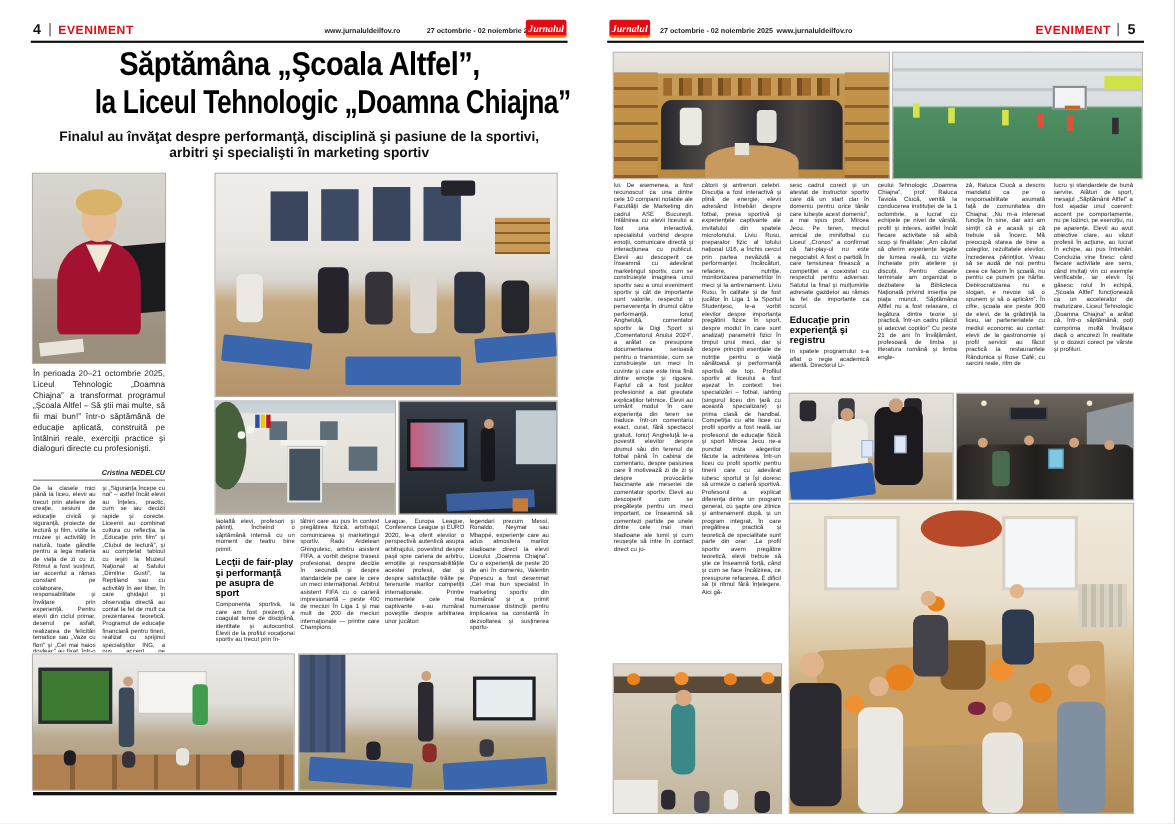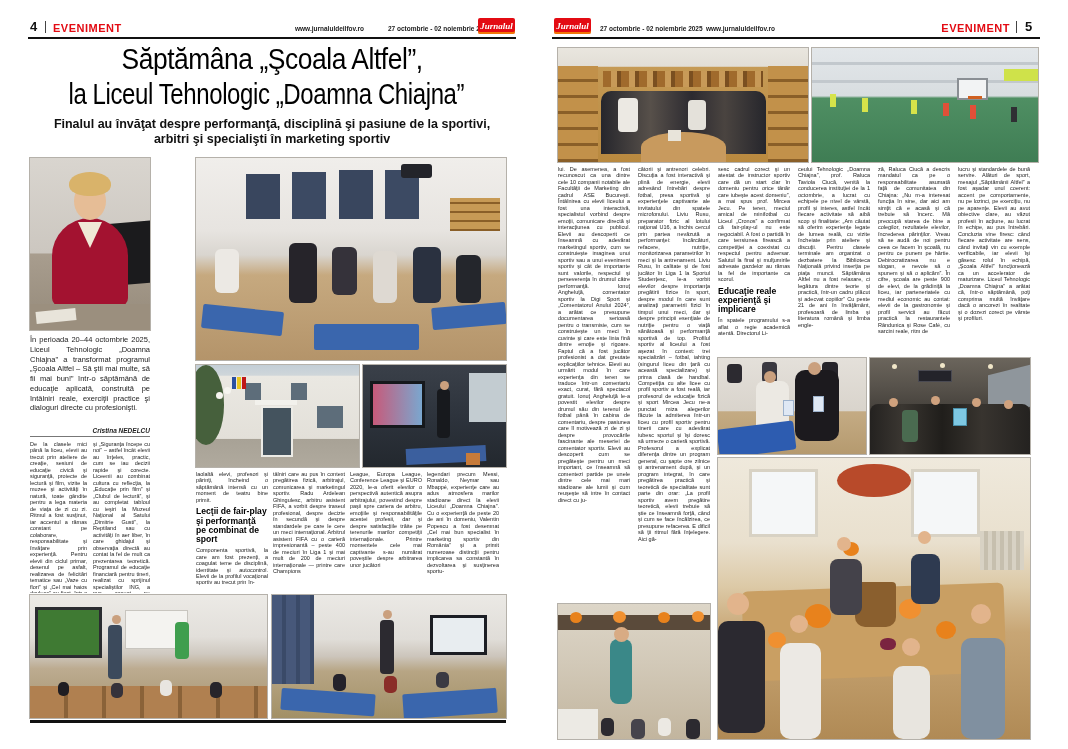--- a/index.html
+++ b/index.html
@@ -10,21 +10,21 @@
   
   .pgnum{font-size:13px;font-weight:bold;color:#111;}
   .section{font-size:11px;font-weight:700;color:#e30b13;letter-spacing:.5px;}
   .hmeta{font-size:6.5px;font-weight:bold;color:#222;}
   .vsep{width:1px;background:#444;}
   .rule{background:#111;}
   .logo{background:#e30b13;color:#fff;font-family:"Liberation Serif",serif;
     font-style:italic;font-weight:bold;font-size:9px;text-align:center;
     border-radius:2px;box-shadow:inset 0 -2px 0 rgba(255,210,0,.55);}
   
-  .hl{width:488px;text-align:center;white-space:nowrap;font-weight:400;color:#000;
+  .hl{width:488px;text-align:center;white-space:nowrap;font-weight:700;color:#000;
     font-size:30px;letter-spacing:-.5px;}
   .hl>span{display:inline-block;transform-origin:50% 50%;}
   .deck{text-align:center;font-weight:bold;font-size:12.5px;line-height:1.18;color:#111;}
   
   .intro{font-size:7.5px;line-height:1.3;text-align:justify;color:#222;}
   .byline{font-size:6.5px;font-weight:bold;font-style:italic;text-align:right;
     color:#222;border-bottom:.5px solid #777;padding-bottom:2px;}
   .t{font-size:5.5px;line-height:1.18;text-align:justify;overflow:hidden;
     color:#222;word-spacing:.2px;}
   .sh{font-size:8.6px;font-weight:bold;line-height:1.08;margin:4px 0 2.5px;
@@ -39,34 +39,34 @@
 
   <div class="abs pgnum" style="left:30px;top:19px;">4</div>
   <div class="abs vsep" style="left:45px;top:21px;height:12px;"></div>
   <div class="abs section" style="left:53px;top:22px;">EVENIMENT</div>
   <div class="abs hmeta" style="left:295px;top:25px;">www.jurnaluldeilfov.ro</div>
   <div class="abs hmeta" style="left:388px;top:25px;">27 octombrie - 02 noiembrie 2025</div>
   <div class="abs logo" style="left:478px;top:18px;width:37px;height:16px;line-height:16px;">Jurnalul</div>
   <div class="abs rule" style="left:28px;top:37px;width:488px;height:1.5px;"></div>
 
   <div class="abs hl" style="left:28px;top:42px;"><span style="transform:scaleX(.88);">Săptămâna „Şcoala Altfel”,</span></div>
-  <div class="abs hl" style="left:19px;top:77px;"><span style="transform:scaleX(.80);">la Liceul Tehnologic „Doamna Chiajna”</span></div>
+  <div class="abs hl" style="left:32px;top:77px;"><span style="transform:scaleX(.80);">la Liceul Tehnologic „Doamna Chiajna”</span></div>
   <div class="abs deck" style="left:48px;top:117px;width:448px;">Finalul au învăţat despre performanţă, disciplină şi pasiune de la sportivi, arbitri şi specialişti în marketing sportiv</div>
 
   <div class="ph" style="left:30px;top:158px;width:120px;height:172px;background:linear-gradient(180deg,#d9d5cf 0%,#ccc7c0 55%,#a89d8e 56%,#958a7a 100%);">
     <div class="s" style="right:-8px;top:64px;width:50px;height:62px;background:#1b1b1d;transform:rotate(-5deg);"></div>
     <div class="s" style="left:22px;top:60px;width:76px;height:88px;background:#a31230;border-radius:38px 38px 8px 8px;"></div>
     <div class="s" style="left:48px;top:64px;width:24px;height:26px;background:#f0e8d6;clip-path:polygon(0 0,100% 0,50% 100%);"></div>
     <div class="s" style="left:44px;top:24px;width:32px;height:38px;background:#e6bd96;border-radius:50%;"></div>
     <div class="s" style="left:39px;top:14px;width:42px;height:24px;background:#d9b36a;border-radius:50% 50% 45% 45%;"></div>
     <div class="s" style="left:0;bottom:0;width:100%;height:26px;background:#9b8f7e;"></div>
     <div class="s" style="left:6px;bottom:8px;width:40px;height:12px;background:#e8e4da;transform:rotate(-6deg);"></div>
   </div>
 
-  <div class="abs intro" style="left:30px;top:335px;width:120px;height:90px;">În perioada 20–44 octombrie 2025, Liceul Tehnologic „Doamna Chiajna” a transformat programul „Şcoala Altfel – Să ştii mai multe, să fii mai bun!” într-o săptămână de educaţie aplicată, construită pe întâlniri reale, exerciţii practice şi dialoguri directe cu profesionişti.</div>
+  <div class="abs intro" style="left:30px;top:335px;width:120px;height:90px;">În perioada 20–21 octombrie 2025, Liceul Tehnologic „Doamna Chiajna” a transformat programul „Şcoala Altfel – Să ştii mai multe, să fii mai bun!” într-o săptămână de educaţie aplicată, construită pe întâlniri reale, exerciţii practice şi dialoguri directe cu profesionişti.</div>
   <div class="abs byline" style="left:30px;top:427px;width:120px;">Cristina NEDELCU</div>
   <div class="abs t" style="left:30px;top:441px;width:57px;height:152px;">De la clasele mici până la liceu, elevii au trecut prin ateliere de creaţie, sesiuni de educaţie civică şi siguranţă, proiecte de lectură şi film, vizite la muzee şi activităţi în natură, toate gândite pentru a lega materia de viaţa de zi cu zi. Ritmul a fost susţinut, iar accentul a rămas constant pe colaborare, responsabilitate şi învăţare prin experienţă. Pentru elevii din ciclul primar, desenul pe asfalt, realizarea de felicitări tematice sau „Vaze cu flori” şi „Cel mai haios dovleac” au fixat, într-o formă accesibilă, ideea că expresia artistică vine la pachet cu răbdare şi atenţie la detaliu. Gimnaziul a lucrat cu echipele Poliţiei şi ISU pe scenarii concrete – „Ce fac în situaţii de urgenţă?”</div>
   <div class="abs t" style="left:93px;top:441px;width:57px;height:152px;">şi „Siguranţa începe cu noi” – astfel încât elevii au înţeles, practic, cum se iau decizii rapide şi corecte. Liceenii au combinat cultura cu reflecţia, la „Educaţie prin film” şi „Clubul de lectură”, şi au completat tabloul cu ieşiri la Muzeul Naţional al Satului „Dimitrie Gusti”, la Reptiland sau cu activităţi în aer liber, în care ghidajul şi observaţia directă au contat la fel de mult ca prezentarea teoretică. Programul de educaţie financiară pentru tineri, realizat cu sprijinul specialiştilor ING, a pus accent pe bugetare, responsabilitate şi alegeri informate, într-un registru adaptat vârstei. Finalul, cu spectacolul „Aventurile Pălăriei Fermecate” la Palatul Copiilor, a strâns</div>
 
   <div class="ph" style="left:196px;top:158px;width:310px;height:202px;background:linear-gradient(180deg,#f0eeeb 0%,#e7e4e0 36%,#d9d5cf 48%,#c6a97f 58%,#b4946a 100%);">
     <div class="s" style="left:16%;top:8%;width:11%;height:22%;background:#39465e;"></div>
     <div class="s" style="left:31%;top:7%;width:11%;height:23%;background:#3c4a63;"></div>
     <div class="s" style="left:46%;top:6%;width:11%;height:24%;background:#39465e;"></div>
     <div class="s" style="left:61%;top:6%;width:11%;height:24%;background:#3c4a63;"></div>
     <div class="s" style="right:2%;top:20%;width:16%;height:16%;background:repeating-linear-gradient(0deg,#8a5f28 0 2px,#c79a55 2px 9px);"></div>
@@ -100,21 +100,21 @@
     <div class="s" style="right:0;top:8%;width:26%;height:48%;background:#c3ccd1;"></div>
     <div class="s" style="left:5%;top:16%;width:34%;height:40%;background:linear-gradient(90deg,#c75a7a,#7aa7cf);border:3px solid #15181c;"></div>
     <div class="s" style="left:52%;top:24%;width:9%;height:48%;background:#17191d;border-radius:4px;"></div>
     <div class="s" style="left:54%;top:16%;width:9px;height:9px;background:#caa07e;border-radius:50%;"></div>
     <div class="s" style="left:30%;bottom:4%;width:56%;height:16%;background:#3b5f9e;transform:rotate(-3deg);"></div>
     <div class="s" style="left:72%;bottom:2%;width:10%;height:12%;background:#c77b3a;"></div>
   </div>
 
   <div class="abs" style="left:196px;top:471px;width:72px;height:121px;overflow:hidden;">
     <div class="t">laolaltă elevi, profesori şi părinţi, încheind o săptămână intensă cu un moment de teatru bine primit.</div>
-    <div class="sh">Lecţii de fair-play şi performanţă pe combinat de sport</div>
+    <div class="sh">Lecţii de fair-play şi performanţă pe asupra de sport</div>
     <div class="t">Componenta sportivă, la care am fost prezenţi, a coagulat teme de disciplină, identitate şi autocontrol. Elevii de la profilul vocaţional sportiv au trecut prin în-</div>
   </div>
   <div class="abs t" style="left:273px;top:471px;width:72px;height:121px;">tâlniri care au pus în context pregătirea fizică, arbitrajul, comunicarea şi marketingul sportiv. Radu Ardelean Ghingulesc, arbitru asistent FIFA, a vorbit despre traseul profesional, despre decizie în secundă şi despre standardele pe care le cere un meci internaţional. Arbitrul asistent FIFA cu o carieră impresionantă – peste 400 de meciuri în Liga 1 şi mai mult de 200 de meciuri internaţionale — printre care Champions</div>
   <div class="abs t" style="left:350px;top:471px;width:72px;height:121px;">League, Europa League, Conference League şi EURO 2020, le-a oferit elevilor o perspectivă autentică asupra arbitrajului, povestind despre paşii spre cariera de arbitru, emoţiile şi responsabilităţile acestei profesii, dar şi despre satisfacţiile trăite pe terenurile marilor competiţii internaţionale. Printre momentele cele mai captivante s-au numărat poveştile despre arbitrarea unor jucători</div>
   <div class="abs t" style="left:427px;top:471px;width:72px;height:121px;">legendari precum Messi, Ronaldo, Neymar sau Mbappé, experienţe care au adus atmosfera marilor stadioane direct la elevii Liceului „Doamna Chiajna”. Cu o experienţă de peste 20 de ani în domeniu, Valentin Popescu a fost desemnat „Cel mai bun specialist în marketing sportiv din România” şi a primit numeroase distincţii pentru implicarea sa constantă în dezvoltarea şi susţinerea sportu-</div>
 
   <div class="ph" style="left:30px;top:595px;width:237px;height:123px;background:linear-gradient(180deg,#eceae6 0%,#e2dfda 34%,#cfc9c0 48%,#bcab90 60%,#a6946d 100%);">
     <div class="s" style="left:2%;top:10%;width:26%;height:36%;background:#3f7a33;border:3px solid #2a2c30;"></div>
     <div class="s" style="left:40%;top:12%;width:26%;height:30%;background:#f4f3f0;border:1px solid #c8c5bf;"></div>
     <div class="s" style="left:33%;top:24%;width:6%;height:44%;background:#3c4a5c;border-radius:4px;"></div>
@@ -170,21 +170,21 @@
     <div class="s" style="left:44%;top:46%;width:6px;height:14px;background:#d6e34a;"></div>
     <div class="s" style="left:58%;top:48%;width:6px;height:13px;background:#e05038;"></div>
     <div class="s" style="left:70%;top:50%;width:6px;height:14px;background:#e05038;"></div>
     <div class="s" style="left:88%;top:52%;width:6px;height:15px;background:#2f2f33;"></div>
   </div>
 
   <div class="abs t" style="left:558px;top:166px;width:72px;height:432px;">lui. De asemenea, a fost recunoscut ca una dintre cele 10 companii notabile ale Facultăţii de Marketing din cadrul ASE Bucureşti. Întâlnirea cu elevii liceului a fost una interactivă, specialistul vorbind despre emoţii, comunicare directă şi interacţiunea cu publicul. Elevii au descoperit ce înseamnă cu adevărat marketingul sportiv, cum se construieşte imaginea unui sportiv sau a unui eveniment sportiv şi cât de importante sunt valorile, respectul şi perseverenţa în drumul către performanţă. Ionuţ Angheluţă, comentator sportiv la Digi Sport şi „Comentatorul Anului 2024”, a arătat ce presupune documentarea serioasă pentru o transmisie, cum se construieşte un meci în cuvinte şi care este linia fină dintre emoţie şi rigoare. Faptul că a fost jucător profesionist a dat greutate explicaţiilor tehnice. Elevii au urmărit modul în care experienţa din teren se traduce într-un comentariu exact, curat, fără spectacol gratuit. Ionuţ Angheluţă le-a povestit elevilor despre drumul său din terenul de fotbal până în cabina de comentariu, despre pasiunea care îl motivează zi de zi şi despre provocările fascinante ale meseriei de comentator sportiv. Elevii au descoperit cum se pregăteşte pentru un meci important, ce înseamnă să comentezi partide pe unele dintre cele mai mari stadioane ale lumii şi cum reuşeşte să intre în contact direct cu ju-</div>
   <div class="abs t" style="left:638px;top:166px;width:72px;height:432px;">cătorii şi antrenori celebri. Discuţia a fost interactivă şi plină de energie, elevii adresând întrebări despre fotbal, presa sportivă şi experienţele captivante ale invitatului din spatele microfonului. Liviu Rusu, preparator fizic al lotului naţional U16, a închis cercul prin partea nevăzută a performanţei: încărcături, refacere, nutriţie, monitorizarea parametrilor în meci şi la antrenament. Liviu Rusu, în calitate şi de fost jucător în Liga 1 la Sportul Studenţesc, le-a vorbit elevilor despre importanţa pregătirii fizice în sport, despre modul în care sunt analizaţi parametrii fizici în timpul unui meci, dar şi despre principii esenţiale de nutriţie pentru o viaţă sănătoasă şi performanţă sportivă de top. Profilul sportiv al liceului a fost aşezat în context: trei specializări – fotbal, iahting (singurul liceu din ţară cu această specializare) şi prima clasă de handbal. Competiţia cu alte licee cu profil sportiv a fost reală, iar profesorul de educaţie fizică şi sport Mircea Jecu ne-a punctat miza alegerilor făcute la admiterea într-un liceu cu profil sportiv pentru tinerii care cu adevărat iubesc sportul şi îşi doresc să urmeze o carieră sportivă. Profesorul a explicat diferenţa dintre un program general, cu şapte ore zilnice şi antrenament după, şi un program integrat, în care pregătirea practică şi teoretică de specialitate sunt parte din orar: „La profil sportiv avem pregătire teoretică, elevii trebuie să ştie ce înseamnă forţă, când şi cum se face încălzirea, ce presupune refacerea. E dificil să ţii ritmul fără înţelegere. Aici gă-</div>
   <div class="abs" style="left:718px;top:166px;width:72px;height:188px;overflow:hidden;">
     <div class="t">sesc cadrul corect şi un atestat de instructor sportiv care dă un start clar în domeniu pentru orice tânăr care iubeşte acest domeniu”, a mai spus prof. Mircea Jecu. Pe teren, meciul amical de minifotbal cu Liceul „Cronos” a confirmat că fair-play-ul nu este negociabil. A fost o partidă în care tensiunea firească a competiţiei a coexistat cu respectul pentru adversar. Salutul la final şi mulţumirile adresate gazdelor au rămas la fel de importante ca scorul.</div>
-    <div class="sh">Educaţie reale experienţă şi implicare</div>
+    <div class="sh">Educaţie prin experienţă şi registru</div>
     <div class="t">În spatele programului s-a aflat o regie academică atentă. Directorul Li-</div>
   </div>
   <div class="abs t" style="left:798px;top:166px;width:72px;height:188px;">ceului Tehnologic „Doamna Chiajna”, prof. Raluca Taviola Ciucă, venită la conducerea instituţiei de la 1 octombrie, a lucrat cu echipele pe nivel de vârstă, profil şi interes, astfel încât fiecare activitate să aibă scop şi finalitate: „Am căutat să oferim experienţe legate de lumea reală, cu vizite încheiate prin ateliere şi discuţii. Pentru clasele terminale am organizat o dezbatere la Biblioteca Naţională privind inserţia pe piaţa muncii. Săptămâna Altfel nu a fost relaxare, ci legătura dintre teorie şi practică, într-un cadru plăcut şi adecvat copiilor” Cu peste 21 de ani în învăţământ, profesoară de limba şi literatura română şi limba engle-</div>
   <div class="abs t" style="left:878px;top:166px;width:72px;height:188px;">ză, Raluca Ciucă a descris mandatul ca pe o responsabilitate asumată faţă de comunitatea din Chiajna: „Nu m-a interesat funcţia în sine, dar aici am simţit că e acasă şi că trebuie să încerc. Mă preocupă starea de bine a colegilor, rezultatele elevilor, încrederea părinţilor. Vreau să se audă de noi pentru ceea ce facem în şcoală, nu pentru ce punem pe hârtie. Debirocratizarea nu e slogan, e nevoie să o spunem şi să o aplicăm”. În cifre, şcoala are peste 900 de elevi, de la grădiniţă la liceu, iar parteneriatele cu mediul economic au contat: elevii de la gastronomie şi profil servicii au făcut practică la restaurantele Rândunica şi Rose Café, cu sarcini reale, ritm de</div>
   <div class="abs t" style="left:958px;top:166px;width:72px;height:188px;">lucru şi standardele de bună servire. Alături de sport, mesajul „Săptămânii Altfel” a fost aşadar unul coerent: accent pe comportamente, nu pe lozinci, pe exerciţiu, nu pe aparenţe. Elevii au avut obiective clare, au văzut profesii în acţiune, au lucrat în echipe, au pus întrebări. Concluzia vine firesc: când fiecare activitate are sens, când invitaţi vin cu exemple verificabile, iar elevii îşi găsesc rolul în echipă, „Şcoala Altfel” funcţionează ca un accelerator de maturizare. Liceul Tehnologic „Doamna Chiajna” a arătat că, într-o săptămână, poţi comprima multă învăţare dacă o ancorezi în realitate şi o dozezi corect pe vârste şi profiluri.</div>
 
   <div class="ph" style="left:718px;top:358px;width:148px;height:96px;background:linear-gradient(180deg,#e4e0da 0%,#d9d4cc 55%,#c4ab84 56%,#b59a6f 100%);">
     <div class="s" style="left:6%;top:6%;width:10%;height:20%;background:#2c2a30;border-radius:4px;"></div>
     <div class="s" style="left:30%;top:4%;width:10%;height:22%;background:#3a3840;border-radius:4px;"></div>
     <div class="s" style="left:70%;top:4%;width:11%;height:24%;background:#26242a;border-radius:4px;"></div>

